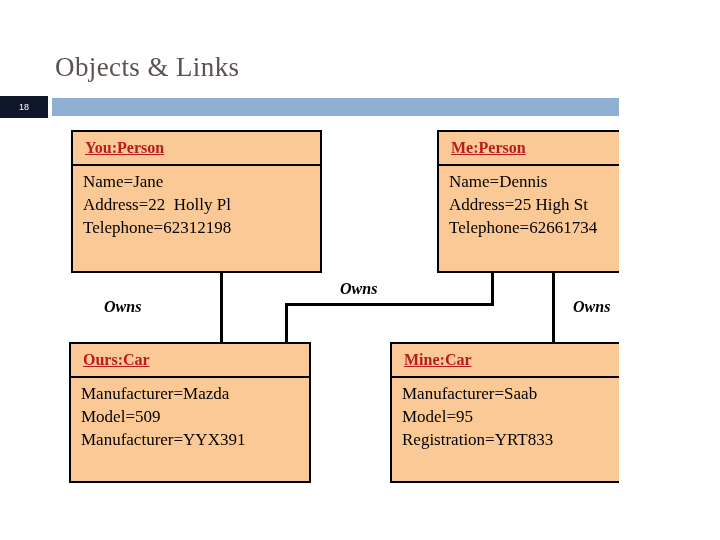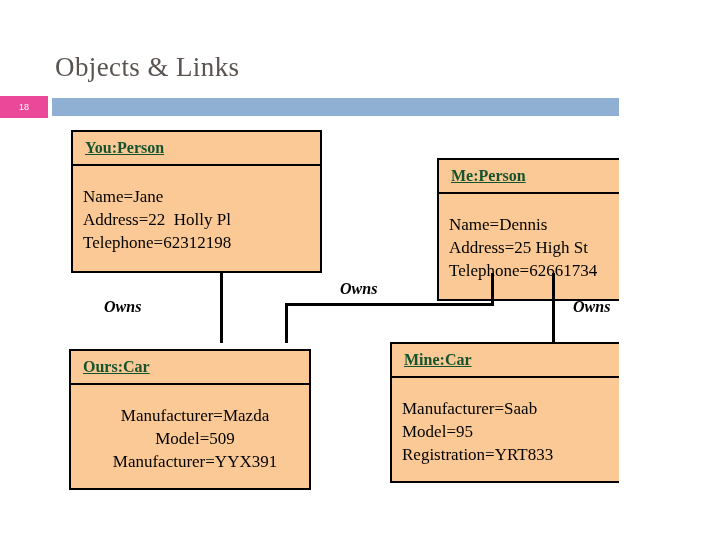--- a/index.html
+++ b/index.html
@@ -28,21 +28,21 @@
     white-space: nowrap;
   }
 
   
   #page-badge {
     position: absolute;
     left: 0px;
     top: 96px;
     width: 48px;
     height: 22px;
-    background: #ec4899;
+    background: #0f172a;
     color: #ffffff;
     font-family: "Liberation Sans", sans-serif;
     font-size: 9px;
     display: flex;
     align-items: center;
     justify-content: center;
   }
   #header-bar {
     position: absolute;
     left: 52px;
@@ -64,26 +64,26 @@
     border-bottom: 2px solid #000000;
     box-sizing: border-box;
     display: flex;
     align-items: center;
     padding-left: 12px;
   }
   .obj-header-text {
     font-family: "Liberation Serif", serif;
     font-weight: bold;
     font-size: 16px;
-    color: #14532d;
+    color: #b91c1c;
     text-decoration: underline;
     white-space: nowrap;
   }
   .obj-body {
-    padding: 19px 0 0 10px;
+    padding: 4px 0 0 10px;
   }
   .attr-line {
     font-family: "Liberation Serif", serif;
     font-size: 17px;
     color: #000000;
     line-height: 23px;
     white-space: pre;
   }
 
   
@@ -118,21 +118,21 @@
     <div class="obj-header">
       <span class="obj-header-text">You:Person</span>
     </div>
     <div class="obj-body">
       <div class="attr-line">Name=Jane</div>
       <div class="attr-line">Address=22  Holly Pl</div>
       <div class="attr-line">Telephone=62312198</div>
     </div>
   </div>
 
-  <div class="obj-box" style="left:437px; top:130px; width:253px; height:143px;margin-top:28px;">
+  <div class="obj-box" style="left:437px; top:130px; width:253px; height:143px;">
     <div class="obj-header">
       <span class="obj-header-text">Me:Person</span>
     </div>
     <div class="obj-body">
       <div class="attr-line">Name=Dennis</div>
       <div class="attr-line">Address=25 High St</div>
       <div class="attr-line">Telephone=62661734</div>
     </div>
   </div>
 
@@ -143,21 +143,21 @@
   <div class="conn" style="left:285px; top:303px; width:3px; height:40px;"></div>
 
   <div class="conn" style="left:552px; top:273px; width:3px; height:70px;"></div>
 
   <div class="link-label" style="left:104px; top:298px;">Owns</div>
 
   <div class="link-label" style="left:340px; top:280px;">Owns</div>
 
   <div class="link-label" style="left:573px; top:298px;">Owns</div>
 
-  <div class="obj-box" style="left:69px; top:349px; width:242px; height:141px;text-align:center;">
+  <div class="obj-box" style="left:69px; top:342px; width:242px; height:141px;">
     <div class="obj-header">
       <span class="obj-header-text">Ours:Car</span>
     </div>
     <div class="obj-body">
       <div class="attr-line">Manufacturer=Mazda</div>
       <div class="attr-line">Model=509</div>
       <div class="attr-line">Manufacturer=YYX391</div>
     </div>
   </div>
 

